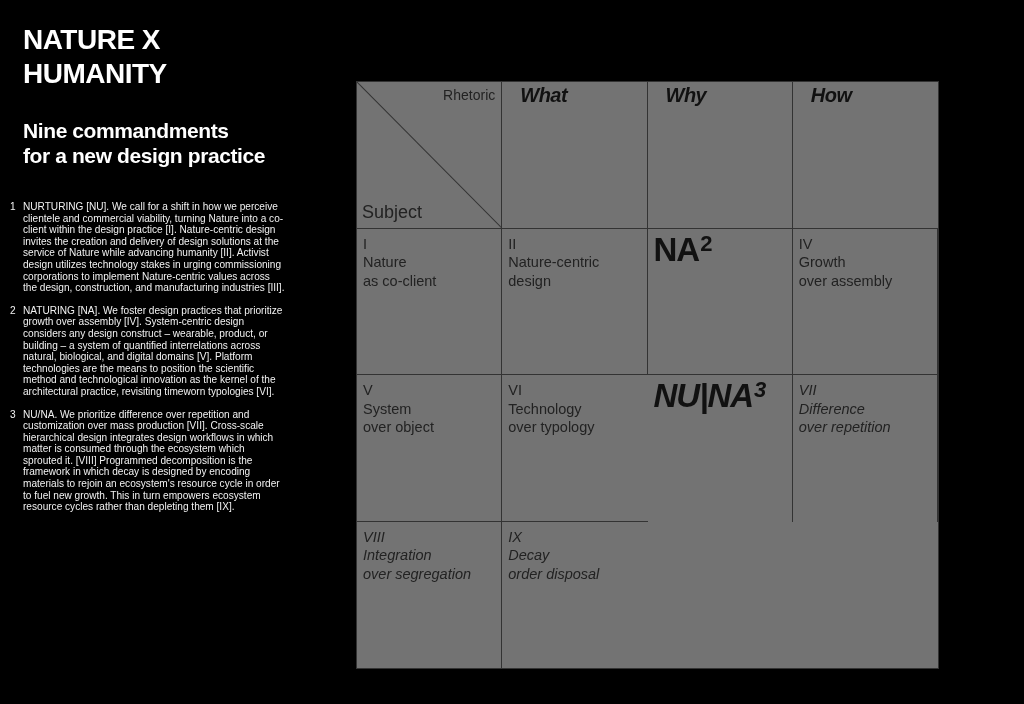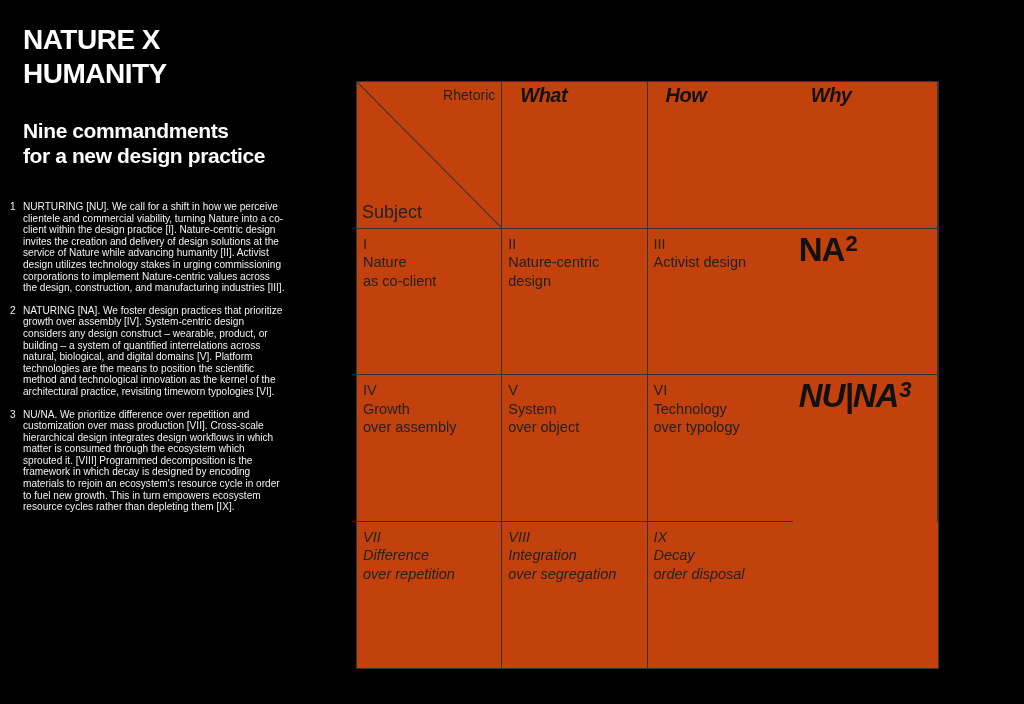--- a/index.html
+++ b/index.html
@@ -18,21 +18,21 @@
       font-size: 21px; font-weight: bold; line-height: 25px; letter-spacing: -0.4px;
       width: 300px;
     }
     .commandments { position: absolute; left: 10px; top: 201px; width: 275px; }
     .cmd { position: relative; padding-left: 13px; font-size: 10.1px; line-height: 11.6px; color: #f2f2f2; }
     .cmd .num { position: absolute; left: 0; top: 0; }
     .cmd + .cmd { margin-top: 11px; }
 
     .grid {
       position: absolute; left: 356px; top: 81px; width: 583px; height: 588px;
-      background: #c2410c; color: #111;
+      background: #737373; color: #111;
       display: grid; grid-template-columns: repeat(4, 1fr); grid-template-rows: repeat(4, 1fr);
       box-sizing: border-box; border: 1px solid #333;
     }
     .cell { position: relative; border-right: 1px solid #333; border-bottom: 1px solid #333; box-sizing: border-box; }
     .cell.last-col { border-right: none; }
     .cell.last-row { border-bottom: none; font-style: italic; }
     .corner .diag { position: absolute; left: 0; top: 0; width: 100%; height: 100%; }
     .corner .rhetoric { position: absolute; right: 6px; top: 5px; font-size: 14px; color: #222; }
     .corner .subject { position: absolute; left: 5px; bottom: 5px; font-size: 18px; color: #222; }
     .col-head { position: absolute; left: 18px; top: 2px; font-size: 20px; font-weight: bold; letter-spacing: -0.5px; font-style: italic; }
@@ -73,46 +73,39 @@
   <div class="cell corner">
     <svg class="diag" viewBox="0 0 100 100" preserveAspectRatio="none">
       <line x1="0" y1="0" x2="100" y2="100" stroke="#333" stroke-width="1" vector-effect="non-scaling-stroke"></line>
     </svg>
     <span class="rhetoric">Rhetoric</span>
     <span class="subject">Subject</span>
   </div>
   <div class="cell">
       <span class="col-head">What</span>
     </div>
+  <div class="cell">
+      <span class="col-head">Why</span>
+    </div>
   <div class="cell last-col">
       <span class="col-head">How</span>
-    </div>
-  <div class="cell">
-      <span class="col-head">Why</span>
     </div>
 
   <div class="cell">
       <div class="c-body">
     <div>I</div>
     <div>Nature</div>
     <div>as co-client</div>
   </div>
     </div>
   <div class="cell">
       <div class="c-body">
     <div>II</div>
     <div>Nature-centric</div>
     <div>design</div>
-  </div>
-    </div>
-  <div class="cell last-col">
-      <div class="c-body">
-    <div>III</div>
-    <div>Activist design</div>
-    <div></div>
   </div>
     </div>
 
   <div class="cell">
     <span class="row-head"><span>NA</span><sup>2</sup></span>
   </div>
   <div class="cell">
       <div class="c-body">
     <div>IV</div>
     <div>Growth</div>

